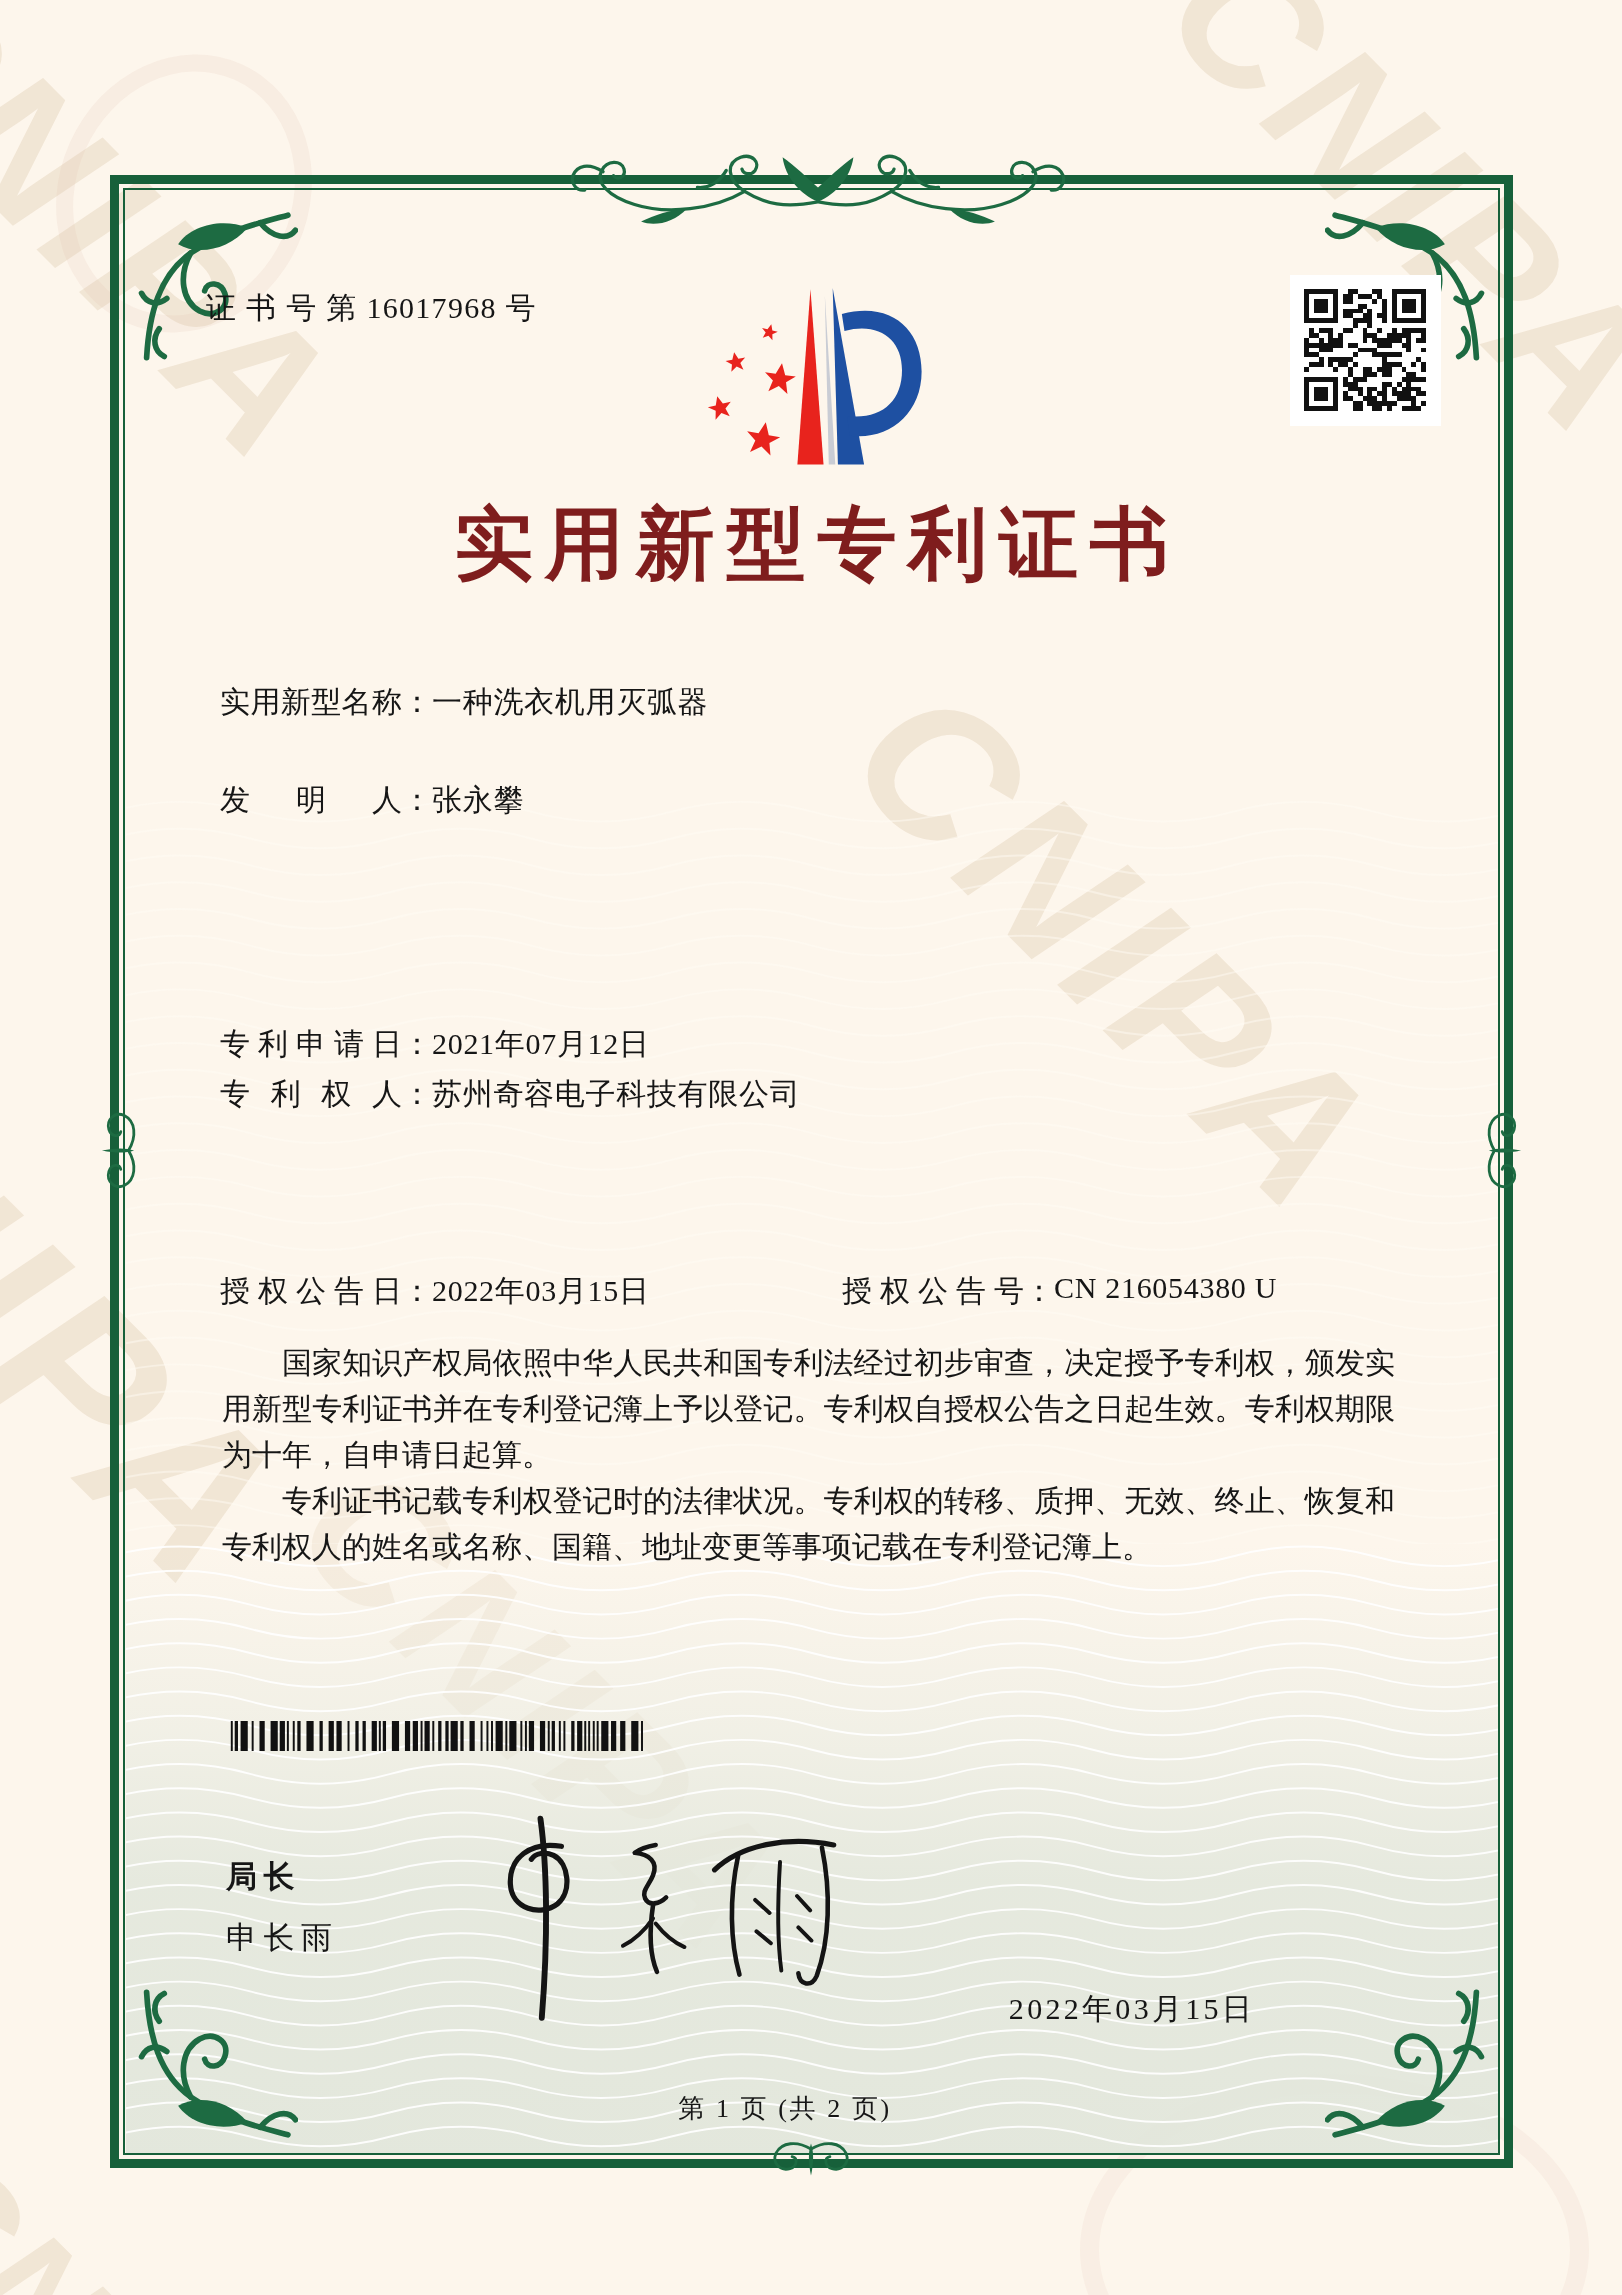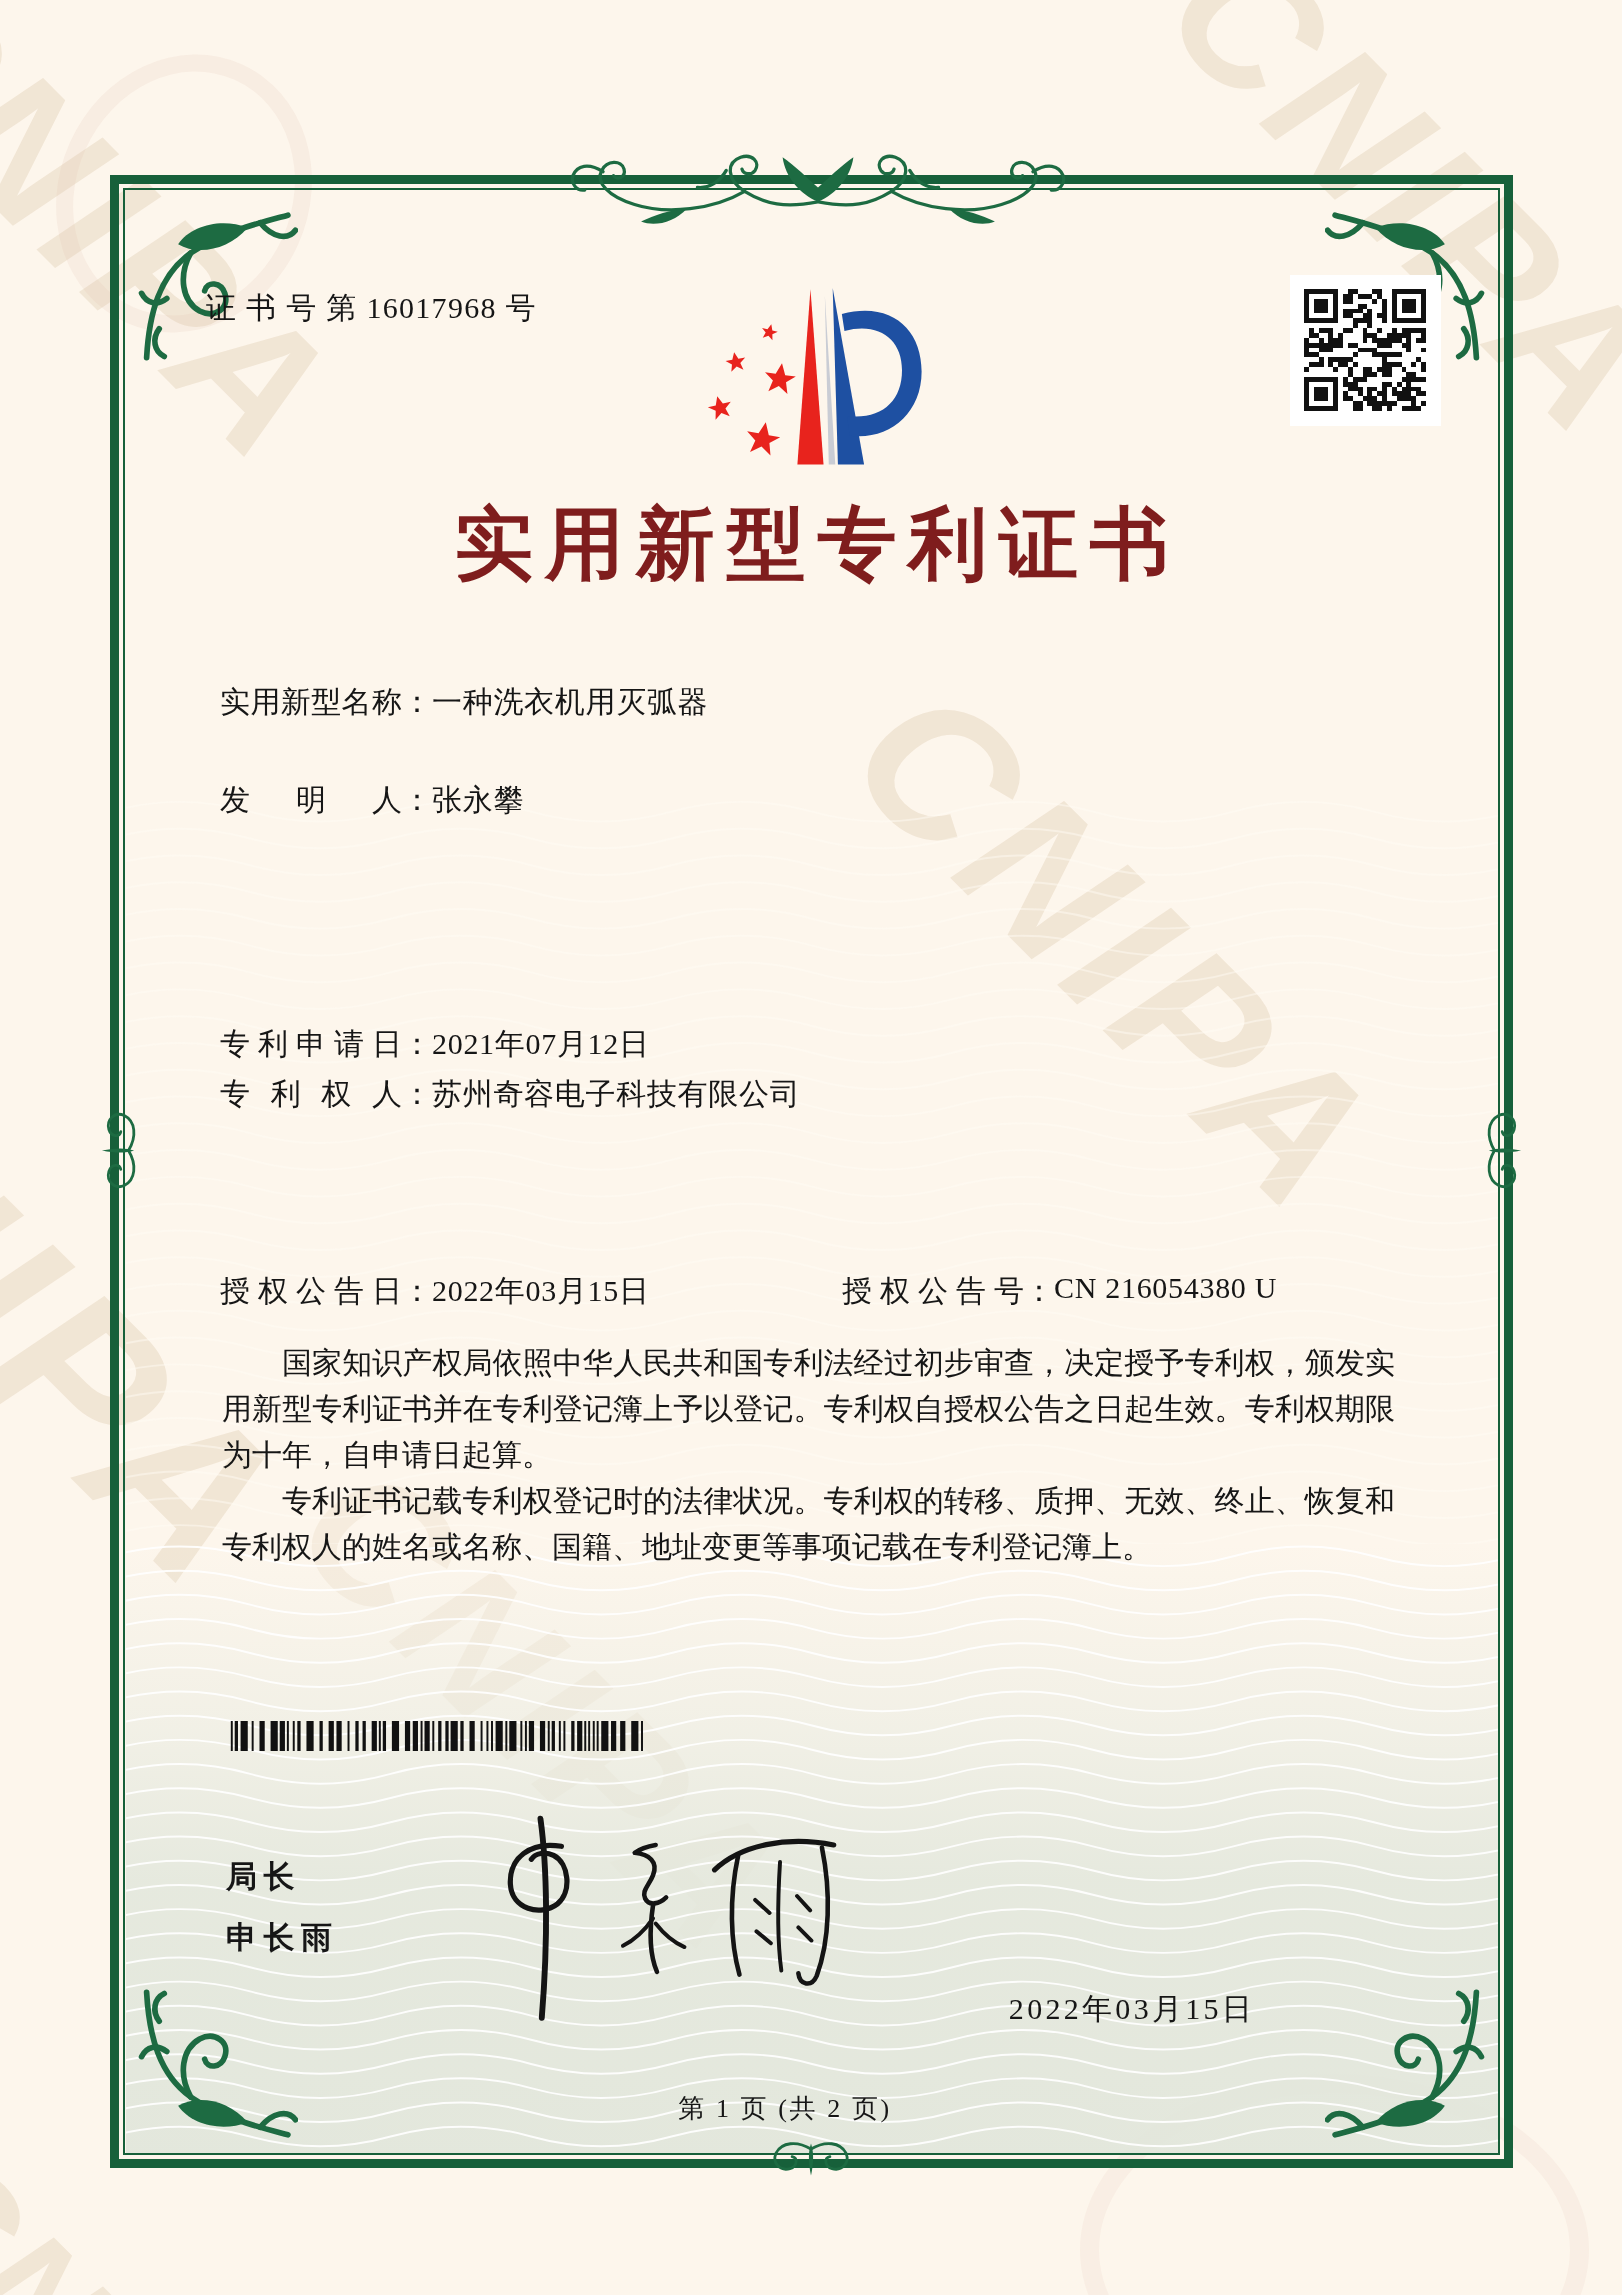--- a/index.html
+++ b/index.html
@@ -38,21 +38,21 @@
   .f-colon{display:inline-block;width:30px;vertical-align:top;}
   .f-value{letter-spacing:0.7px;}
   .grant-no{position:absolute;left:622px;top:0;white-space:nowrap;}
 
   .body-text{left:222px;top:1340px;width:1173px;font-size:30px;line-height:46px;text-align:justify;}
   .body-text p{margin:0;text-indent:2em;}
 
   .barcode{left:230px;top:1721px;}
   .sig-title{left:226px;top:1856px;font-size:31px;letter-spacing:6.5px;font-weight:600;
              font-family:"Liberation Sans",sans-serif;}
-  .sig-name{left:226px;top:1917px;font-size:31px;letter-spacing:6.5px;font-weight:700;
+  .sig-name{left:226px;top:1917px;font-size:31px;letter-spacing:6.5px;font-weight:400;
             font-family:"Liberation Sans",sans-serif;text-align:right;}
   .signature{left:484px;top:1807px;}
   .issue-date{left:962px;top:1989px;width:340px;text-align:center;font-size:30px;letter-spacing:3.3px;}
   .page-num{left:458px;top:2091px;width:654px;text-align:center;font-size:26px;letter-spacing:2.6px;}
   .cont-note{left:631px;top:2175px;width:298px;height:59px;line-height:59px;background:#fffefb;
              text-align:center;font-size:30px;letter-spacing:5.2px;z-index:6;}
 </style>
 </head>
 <body>
 

